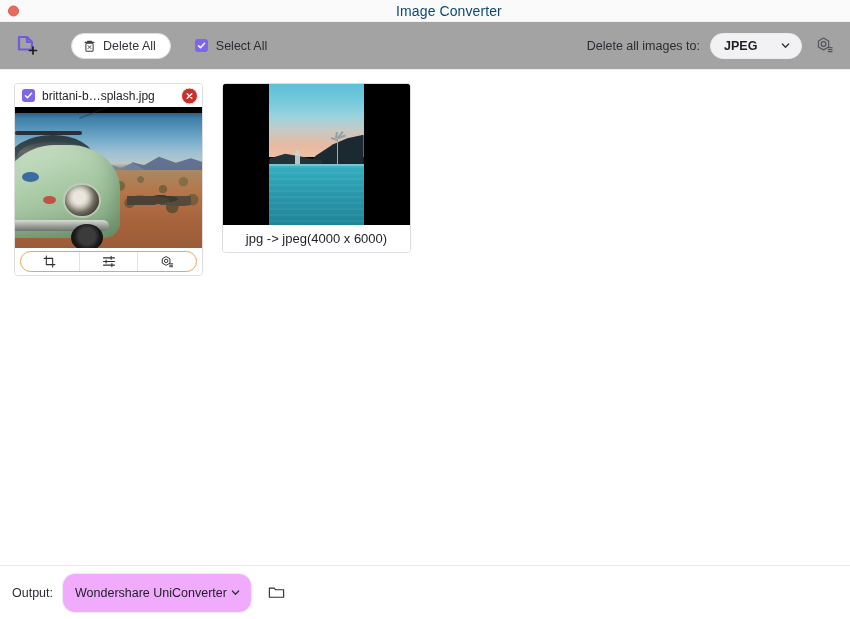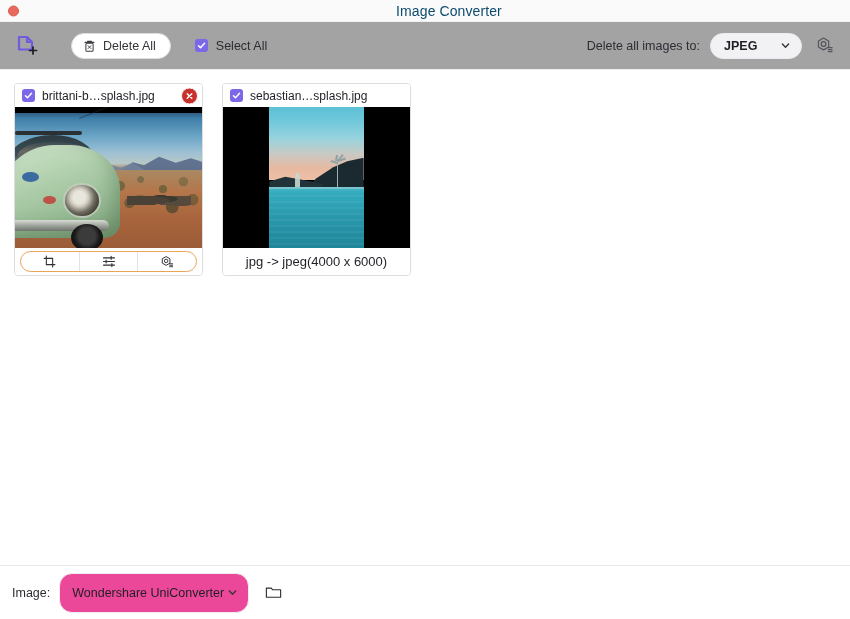--- a/index.html
+++ b/index.html
@@ -539,21 +539,21 @@
   }
   .output-label {
     font-size: 12.5px;
     color: #2c2c33;
     margin-right: 9px;
   }
   .output-select {
     width: 190px;
     height: 40px;
     border-radius: 13px;
-    background: #ec4899;
+    background: #f0abfc;
     border: 1px solid #ededf1;
     display: flex;
     align-items: center;
     padding: 0 10px 0 12px;
     cursor: pointer;
   }
   .output-select .val {
     font-size: 12.5px;
     color: #1e1e24;
     white-space: nowrap;
@@ -697,28 +697,20 @@
               <path d="M7 1.8L11.4 4.3v5L7 11.8 2.6 9.3v-5z" fill="none" stroke="#2e2e34" stroke-width="1.1" stroke-linejoin="round"></path>
               <circle cx="7" cy="6.8" r="2" fill="none" stroke="#2e2e34" stroke-width="1.1"></circle>
               <path d="M11 10h3.4M11 11.7h3.4M11 13.4h3.4" stroke="#2e2e34" stroke-width="1.05" stroke-linecap="round"></path>
             </svg>
           </div>
         </div>
       </div>
     </div>
 
     <div class="card">
-      <div class="card-head">
-        <div class="cb">
-          <svg width="9" height="9" viewBox="0 0 10 10">
-            <path d="M1.6 5.2l2.3 2.3 4.5-5" fill="none" stroke="#ffffff" stroke-width="1.6" stroke-linecap="round" stroke-linejoin="round"></path>
-          </svg>
-        </div>
-        <span class="card-title">sebastian…splash.jpg</span>
-      </div>
 
       <div class="thumb">
         <div class="pool-wrap">
           <div class="pool-inner">
             <div class="pool-sky"></div>
             <div class="pool-hill-right"></div>
             <div class="pool-hill-left"></div>
             <div class="pool-person"></div>
             <div class="pool-tree">
               <div class="trunk"></div>
@@ -735,21 +727,21 @@
       </div>
 
       <div class="card-foot">
         <span class="foot-text">jpg -&gt; jpeg(4000 x 6000)</span>
       </div>
     </div>
 
   </div>
 
   <div class="bottombar">
-    <span class="output-label">Image:</span>
+    <span class="output-label">Output:</span>
 
     <div class="output-select">
       <span class="val">Wondershare UniConverter</span>
       <svg class="chev" width="11" height="11" viewBox="0 0 12 12">
         <path d="M2.6 4.4L6 7.8l3.4-3.4" fill="none" stroke="#33333a" stroke-width="1.5" stroke-linecap="round" stroke-linejoin="round"></path>
       </svg>
     </div>
 
     <div class="folder-btn">
       <svg width="17" height="15" viewBox="0 0 18 16">

